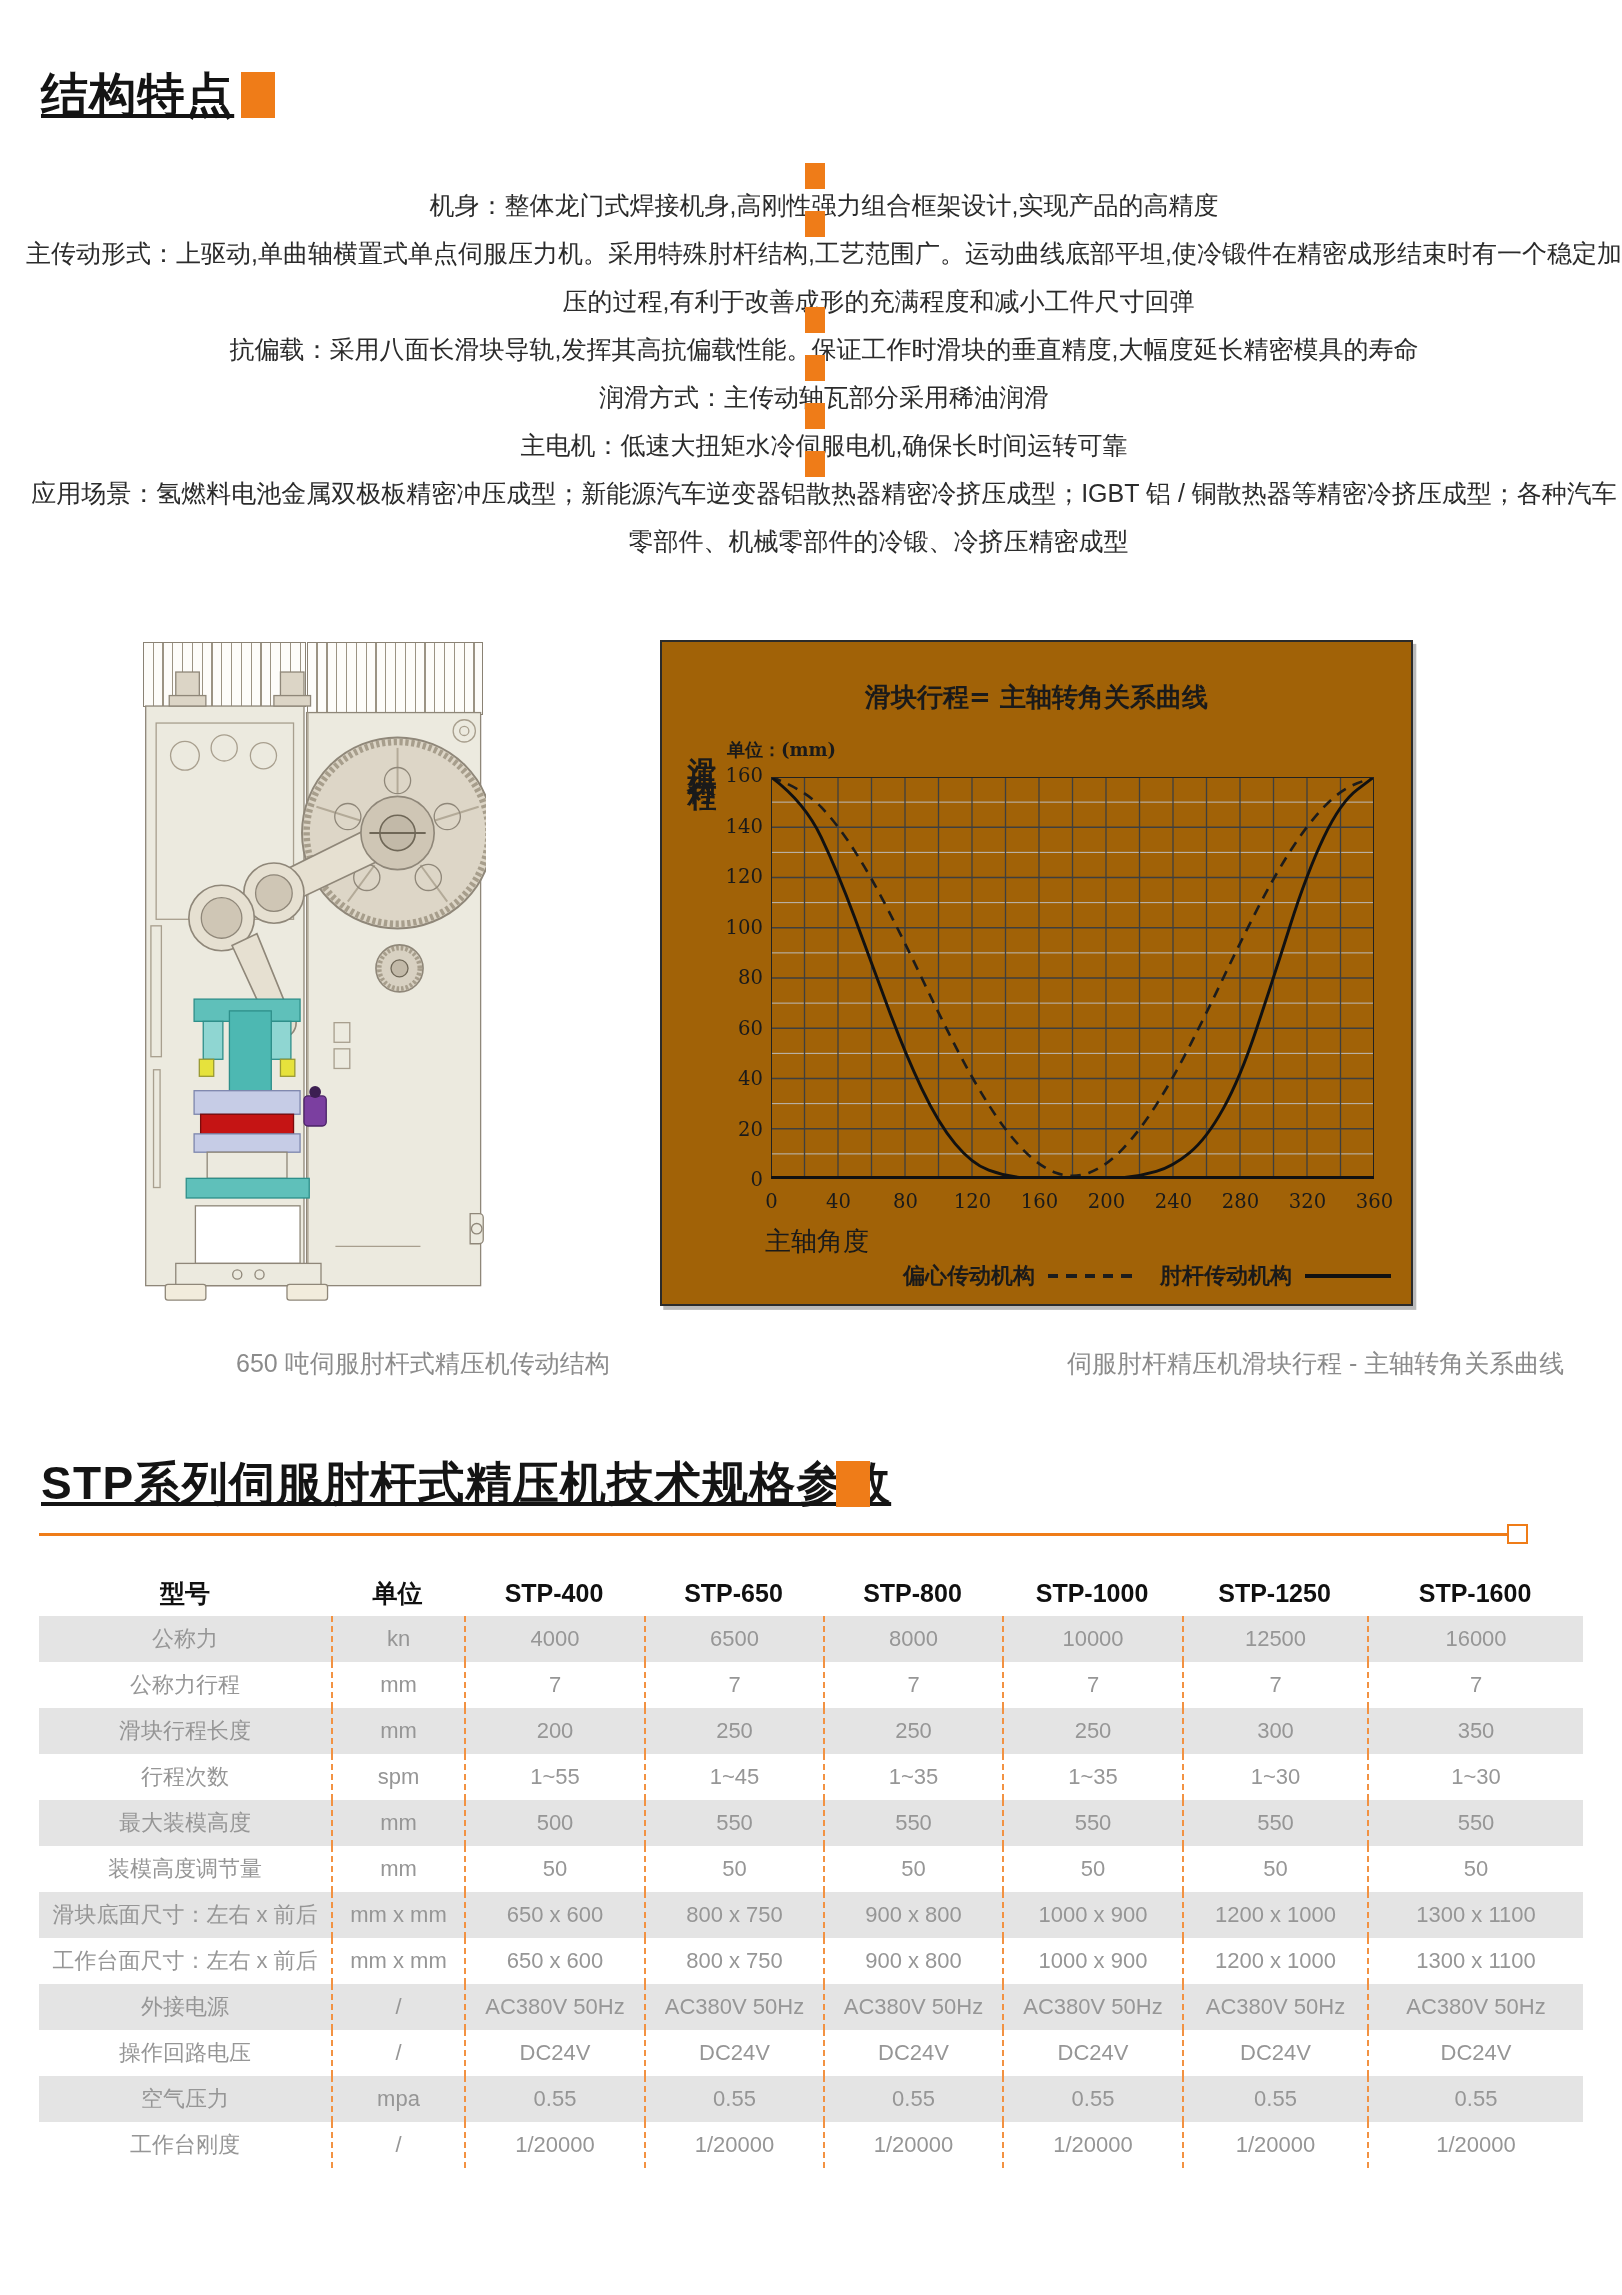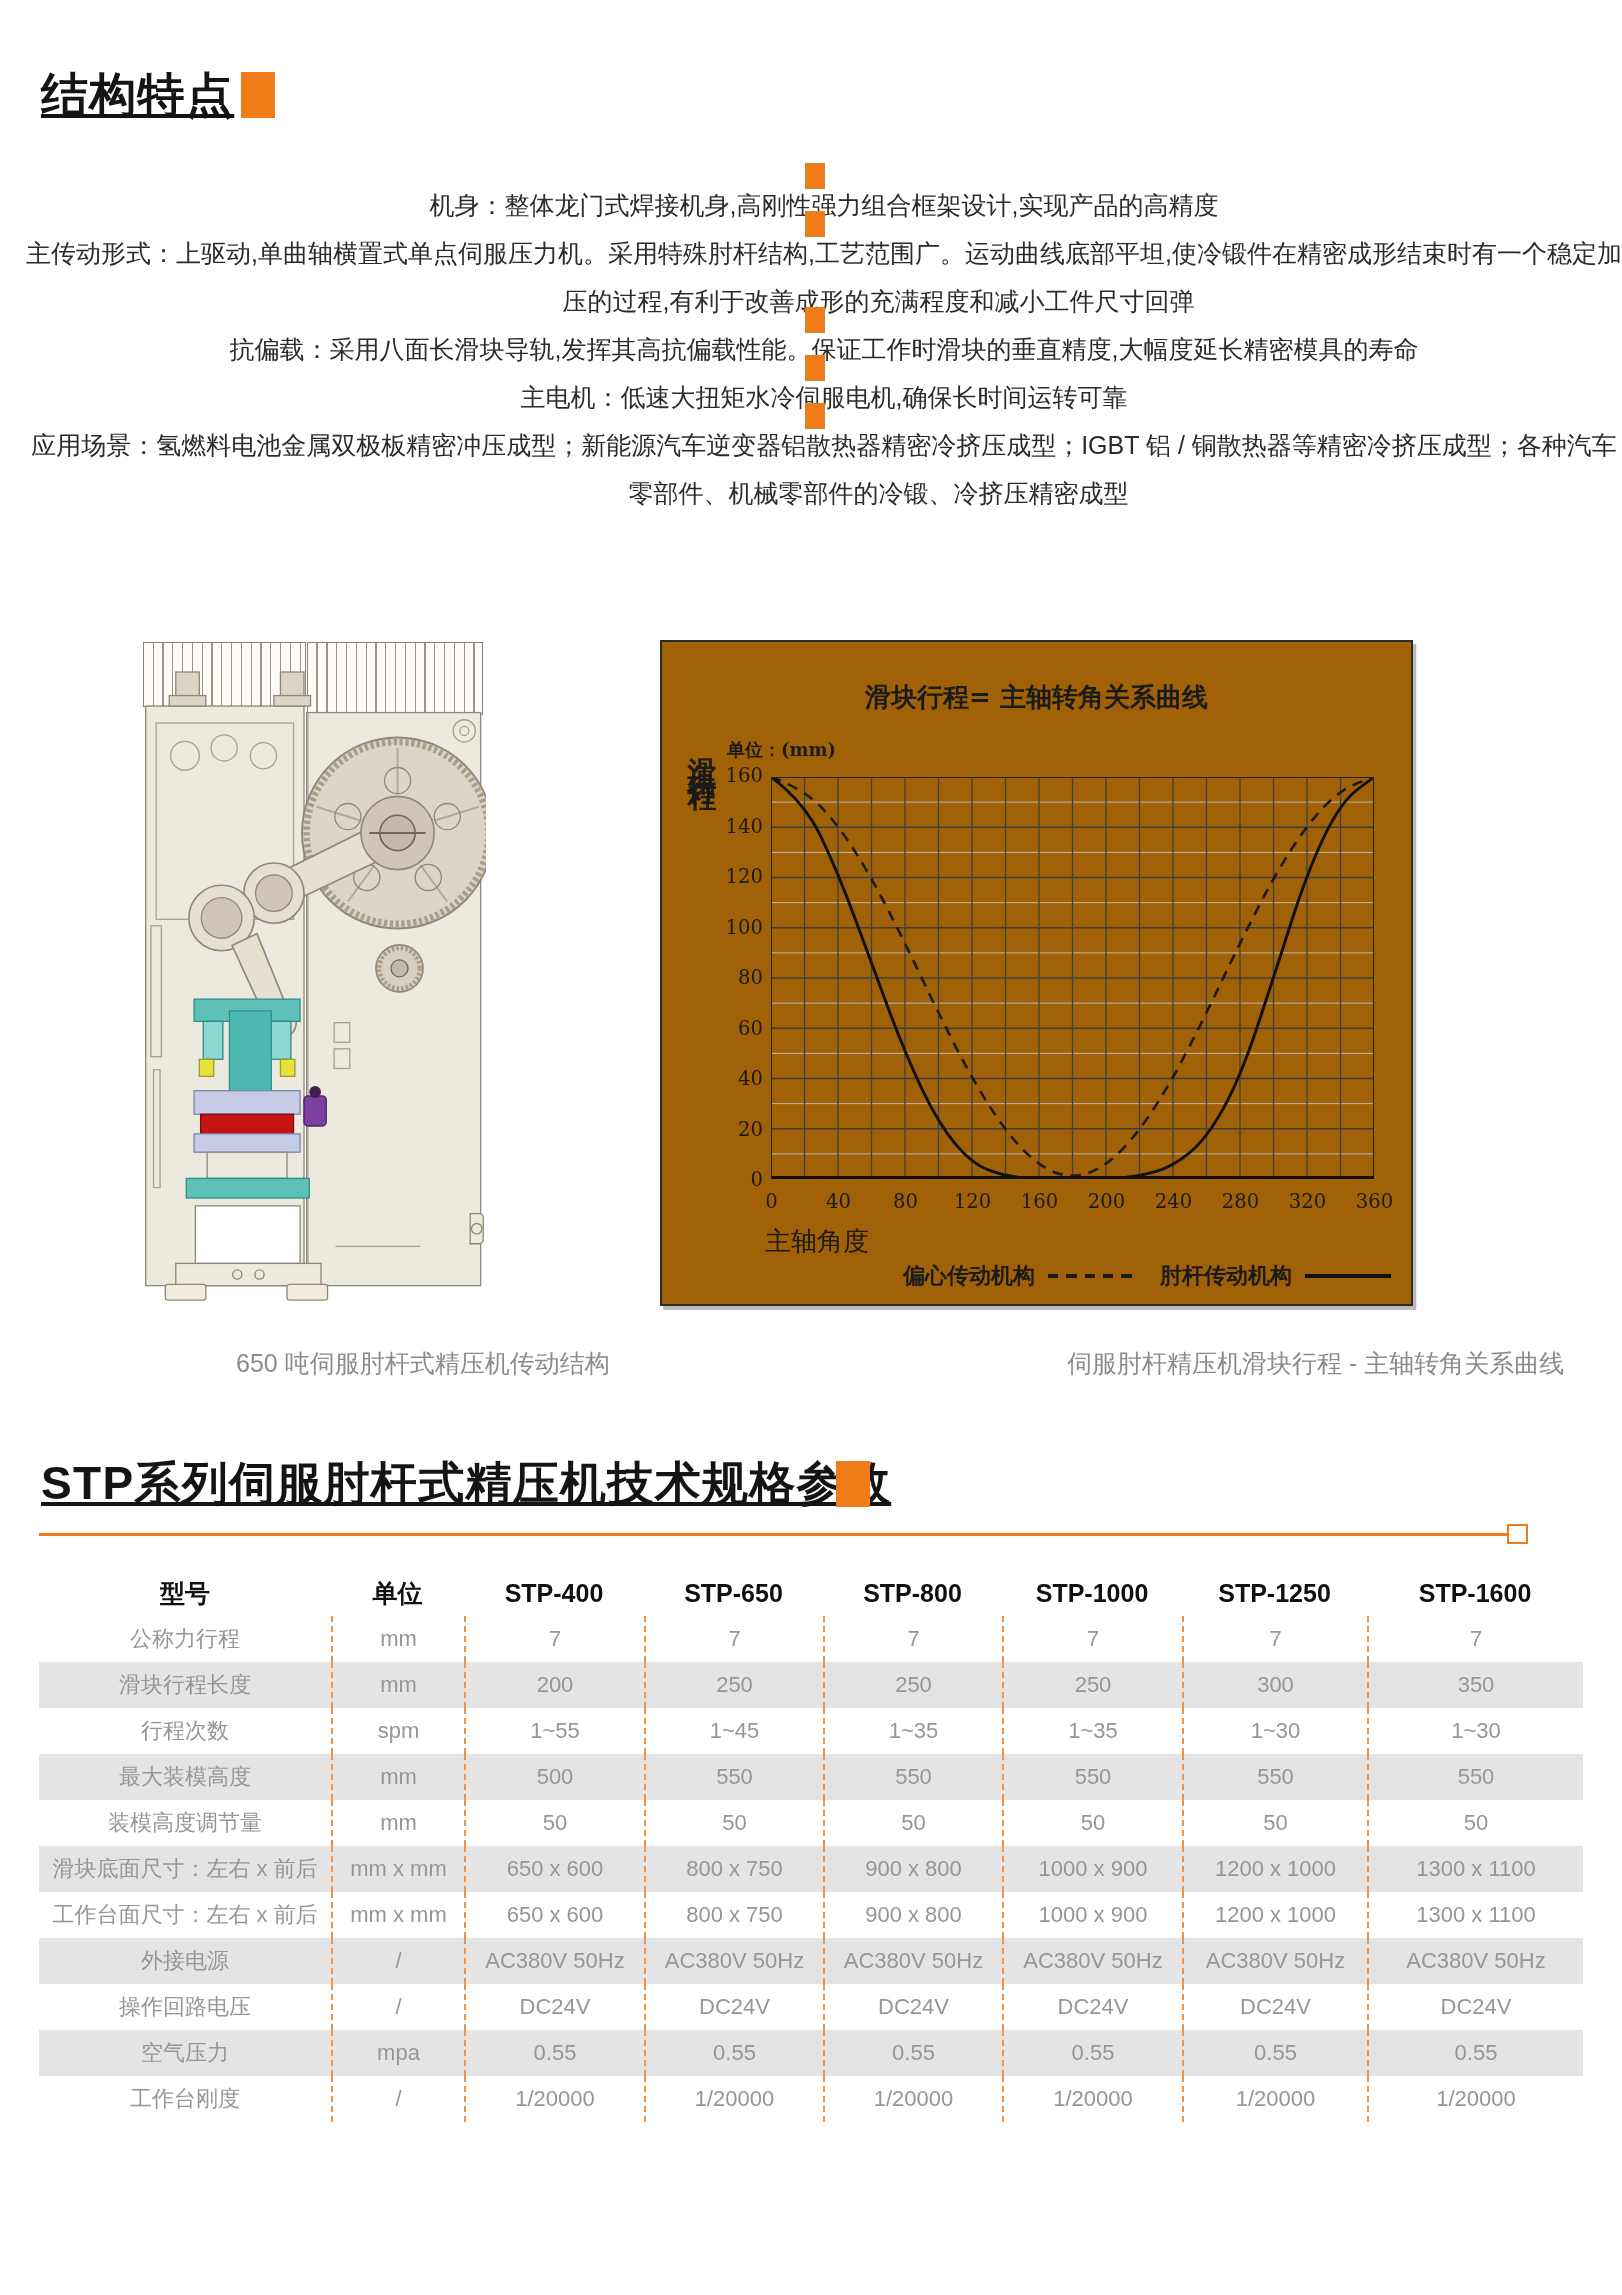--- a/index.html
+++ b/index.html
@@ -82,20 +82,24 @@
       <span class="bullet"></span>
       <span class="ftext">主传动形式：上驱动,单曲轴横置式单点伺服压力机。采用特殊肘杆结构,工艺范围广。运动曲线底部平坦,使冷锻件在精密成形结束时有一个稳定加</span>
     </div>
       <div class="feature cont">
       <span class="bullet"></span>
       <span class="ftext">压的过程,有利于改善成形的充满程度和减小工件尺寸回弹</span>
     </div>
       <div class="feature">
       <span class="bullet"></span>
       <span class="ftext">抗偏载：采用八面长滑块导轨,发挥其高抗偏载性能。保证工作时滑块的垂直精度,大幅度延长精密模具的寿命</span>
+    </div>
+      <div class="feature">
+      <span class="bullet"></span>
+      <span class="ftext">润滑方式：主传动轴瓦部分采用稀油润滑</span>
     </div>
       <div class="feature">
       <span class="bullet"></span>
       <span class="ftext">主电机：低速大扭矩水冷伺服电机,确保长时间运转可靠</span>
     </div>
       <div class="feature">
       <span class="bullet"></span>
       <span class="ftext">应用场景：氢燃料电池金属双极板精密冲压成型；新能源汽车逆变器铝散热器精密冷挤压成型；IGBT 铝 / 铜散热器等精密冷挤压成型；各种汽车</span>
     </div>
       <div class="feature cont">
@@ -304,20 +308,30 @@
       <div class="c1">单位</div>
       <div class="c2">STP-400</div>
       <div class="c3">STP-650</div>
       <div class="c4">STP-800</div>
       <div class="c5">STP-1000</div>
       <div class="c6">STP-1250</div>
       <div class="c7">STP-1600</div>
     </div>
     <div id="spec-rows">
 
+    <div class="trow srow gray">
+        <div class="c0">公称力</div>
+        <div class="c1">kn</div>
+        <div class="c2">4000</div>
+        <div class="c3">6500</div>
+        <div class="c4">8000</div>
+        <div class="c5">10000</div>
+        <div class="c6">12500</div>
+        <div class="c7">16000</div>
+      </div>
         <div class="trow srow">
         <div class="c0">公称力行程</div>
         <div class="c1">mm</div>
         <div class="c2">7</div>
         <div class="c3">7</div>
         <div class="c4">7</div>
         <div class="c5">7</div>
         <div class="c6">7</div>
         <div class="c7">7</div>
       </div>

